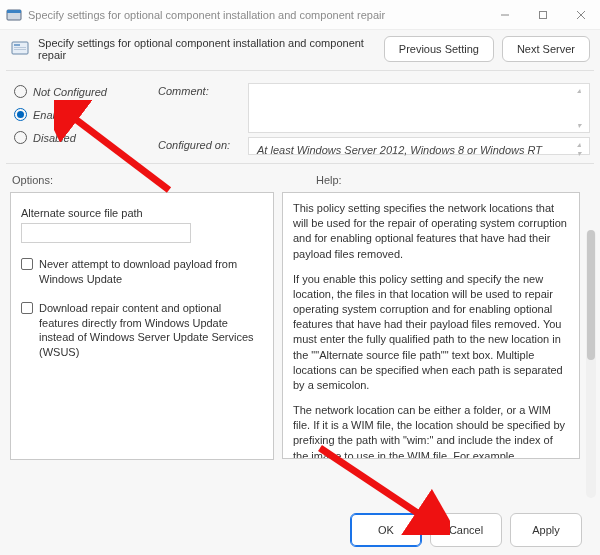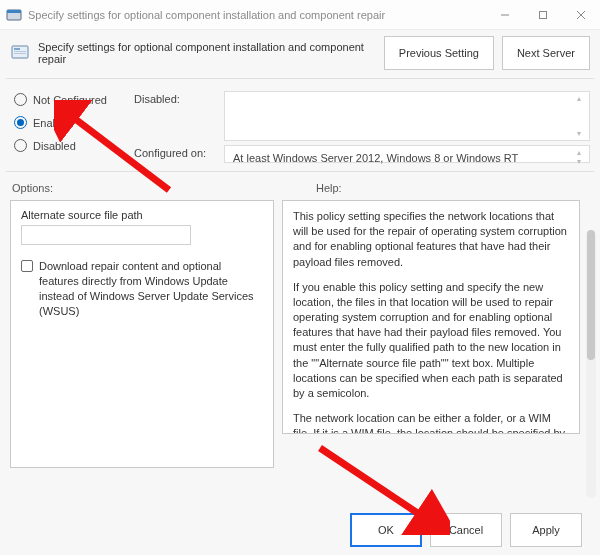--- a/index.html
+++ b/index.html
@@ -48,37 +48,38 @@
   }
   .policy-icon {
     width: 20px; height: 20px;
     display: inline-flex; align-items: center; justify-content: center;
   }
   .policy-name {
     flex: 1;
     font-size: 11px; color: #333;
   }
   .btn {
-    height: 34px;
+    height: 26px;
     padding: 0 14px;
     background: #fff;
     border: 1px solid #c9c9c9;
-    border-radius: 0;
+    border-radius: 6px;
     font-size: 11px;
     color: #333;
     display: inline-flex; align-items: center; justify-content: center;
     cursor: pointer;
   }
   .btn.primary { border-color: #1a73e8; box-shadow: 0 0 0 1px #1a73e8 inset; }
 
   
   .state-area {
     display: flex;
     padding: 6px 10px 2px 14px;
-    gap: 0;
+    gap: 24px;
+    font-style: italic;
   }
   .radios {
     width: 120px;
     display: flex; flex-direction: column;
     gap: 10px;
     padding-top: 2px;
   }
   .radio-row { display: flex; align-items: center; gap: 6px; color: #444; }
   .radio {
     width: 13px; height: 13px;
@@ -135,39 +136,39 @@
     border: 1px solid #c9c9c9;
     background: #fff;
     padding: 8px 10px;
     font-size: 11px;
     color: #333;
   }
   .pane.left {
     width: 264px;
     height: 268px;
     display: flex; flex-direction: column; gap: 8px;
-    padding-top: 8px;
+    padding-top: 14px;
   }
   .alt-path-label { color: #333; margin-bottom: 4px; }
   .text-input {
     width: 170px; height: 20px;
     border: 1px solid #d0d0d0;
     background: #fff;
   }
   .chk-row { display: flex; align-items: flex-start; gap: 6px; margin-top: 6px; }
   .chk {
     width: 12px; height: 12px; margin-top: 1px;
     border: 1px solid #6a6a6a; border-radius: 2px;
     flex-shrink: 0; background: #fff;
   }
   .chk-label { line-height: 1.35; color: #333; }
 
   .pane.right {
     flex: 1;
-    height: 234px;
+    height: 267px;
     overflow: hidden;
     line-height: 1.38;
   }
   .desc p { margin: 0 0 10px 0; }
 
   .outer-scroll {
     position: absolute;
     right: 4px;
     top: 230px;
     width: 10px;
@@ -256,21 +257,21 @@
         </span>
       <span>Enabled</span>
     </div>
     <div class="radio-row">
       <span class="radio"></span>
       <span>Disabled</span>
     </div>
   </div>
   <div class="right-col">
     <div class="label-col">
-      <span class="field-label">Disabled:</span>
+      <span class="field-label">Comment:</span>
       <div class="comment-box">
         <span></span>
         <div class="scroll-hint">
             <span>▴</span>
             <span>▾</span>
           </div>
       </div>
     </div>
     <div class="label-col">
       <span class="field-label">Configured on:</span>
@@ -293,20 +294,24 @@
 </div>
 
 <div class="main-panes">
   <div class="pane left">
     <div>
       <div class="alt-path-label">Alternate source file path</div>
       <div class="text-input" title=""></div>
     </div>
     <div class="chk-row">
       <span class="chk"></span>
+      <span class="chk-label">Never attempt to download payload from Windows Update</span>
+    </div>
+    <div class="chk-row">
+      <span class="chk"></span>
       <span class="chk-label">Download repair content and optional features directly from Windows Update instead of Windows Server Update Services (WSUS)</span>
     </div>
   </div>
 
   <div class="pane right">
     <div class="desc">
       <p>This policy setting specifies the network locations that will be used for the repair of operating system corruption and for enabling optional features that have had their payload files removed.</p>
       <p>If you enable this policy setting and specify the new location, the files in that location will be used to repair operating system corruption and for enabling optional features that have had their payload files removed. You must enter the fully qualified path to the new location in the ""Alternate source file path"" text box. Multiple locations can be specified when each path is separated by a semicolon.</p>
       <p>The network location can be either a folder, or a WIM file. If it is a WIM file, the location should be specified by prefixing the path with "wim:" and include the index of the image to use in the WIM file. For example "wim:\\server\share\install.wim:3".</p>
 

